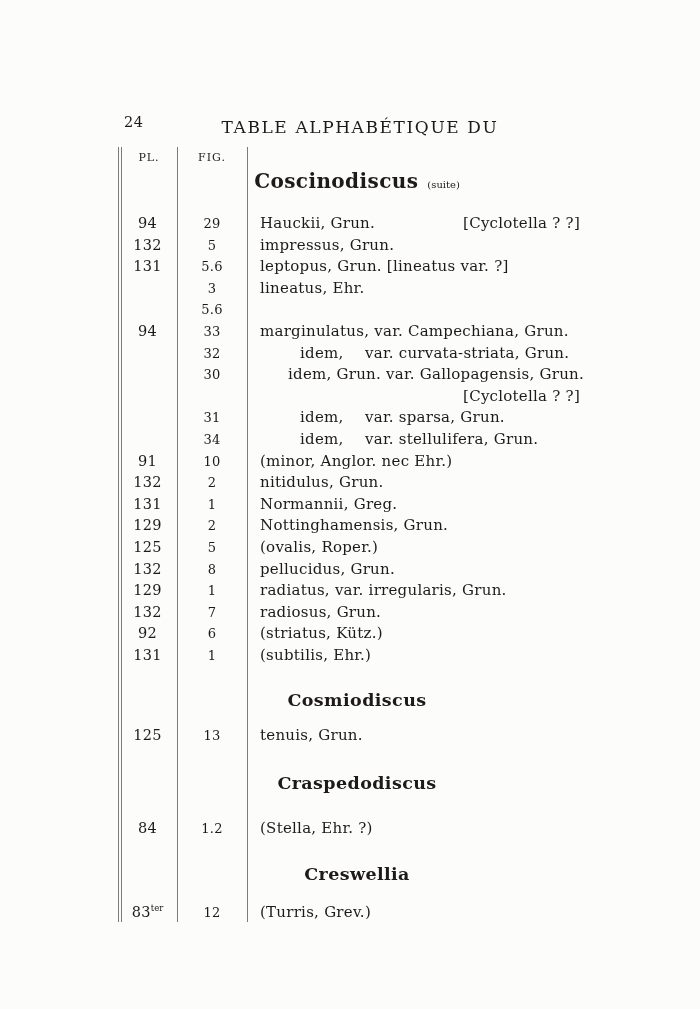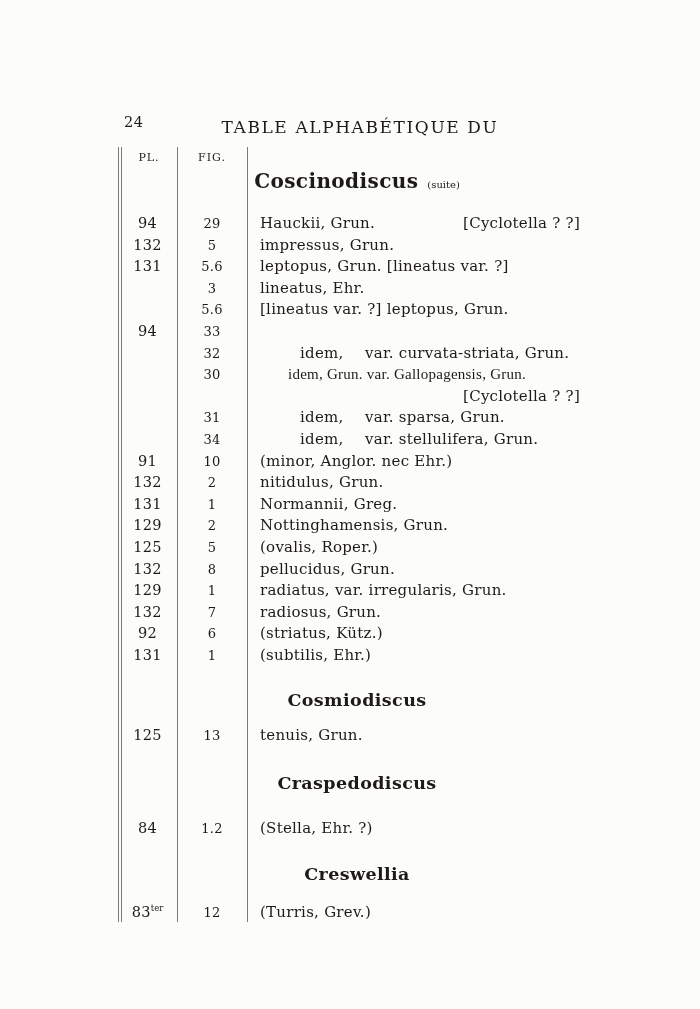--- a/index.html
+++ b/index.html
@@ -42,21 +42,21 @@
   .colhead.pl{left:3px;width:56px;}
   .colhead.fig{left:59px;width:70px;}
 
   .rows{position:absolute;left:0;top:20px;width:478px;}
 
   .row{position:relative;height:21.6px;line-height:21.6px;font-size:15px;letter-spacing:.25px;}
   .cell-pl{position:absolute;left:0;width:59px;text-align:center;font-size:14.5px;}
   .cell-pl sup{font-size:8.5px;letter-spacing:0;vertical-align:super;line-height:0;}
   .cell-fig{position:absolute;left:59px;width:70px;text-align:center;font-size:13px;}
   .cell-txt{position:absolute;left:142px;white-space:nowrap;}
-  .cell-txt.indent{left:170px;font-family:Liberation Serif, serif;}
+  .cell-txt.indent{left:170px;}
   .cell-txt.italic,.cell-var.italic{}
   .cell-idem{position:absolute;left:182px;white-space:nowrap;}
   .cell-var{position:absolute;left:247px;white-space:nowrap;}
   .cell-right{position:absolute;left:142px;width:320px;text-align:right;white-space:nowrap;}
 
   .row-heading{
     height:24px;line-height:24px;text-align:center;width:478px;
   }
   .row-heading .heading-text{font-weight:bold;font-size:17.5px;letter-spacing:.4px;}
   .row-heading.large .heading-text{font-size:20px;}
@@ -97,25 +97,25 @@
           <span class="cell-pl">131</span>
           <span class="cell-fig">5.6</span>
           <span class="cell-txt">leptopus, Grun. [lineatus var. ?]</span>
         </div>
         <div class="row">
           <span class="cell-fig">3</span>
           <span class="cell-txt">lineatus, Ehr.</span>
         </div>
         <div class="row">
           <span class="cell-fig">5.6</span>
-          <span class="cell-txt">[lineatus var. ?] leptopus, Grun.</span>
         </div>
         <div class="row">
           <span class="cell-pl">94</span>
           <span class="cell-fig">33</span>
+          <span class="cell-txt">marginulatus, var. Campechiana, Grun.</span>
         </div>
         <div class="row">
           <span class="cell-fig">32</span>
           <span class="cell-idem">idem,</span>
           <span class="cell-var">var. curvata-striata, Grun.</span>
         </div>
         <div class="row">
           <span class="cell-fig">30</span>
           <span class="cell-txt indent">idem, Grun. var. Gallopagensis, Grun.</span>
         </div>

